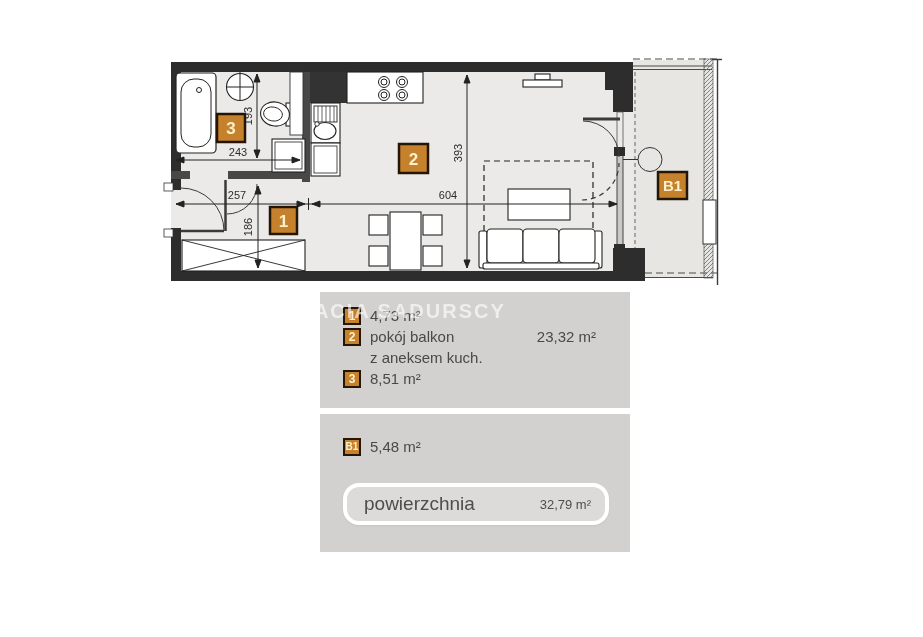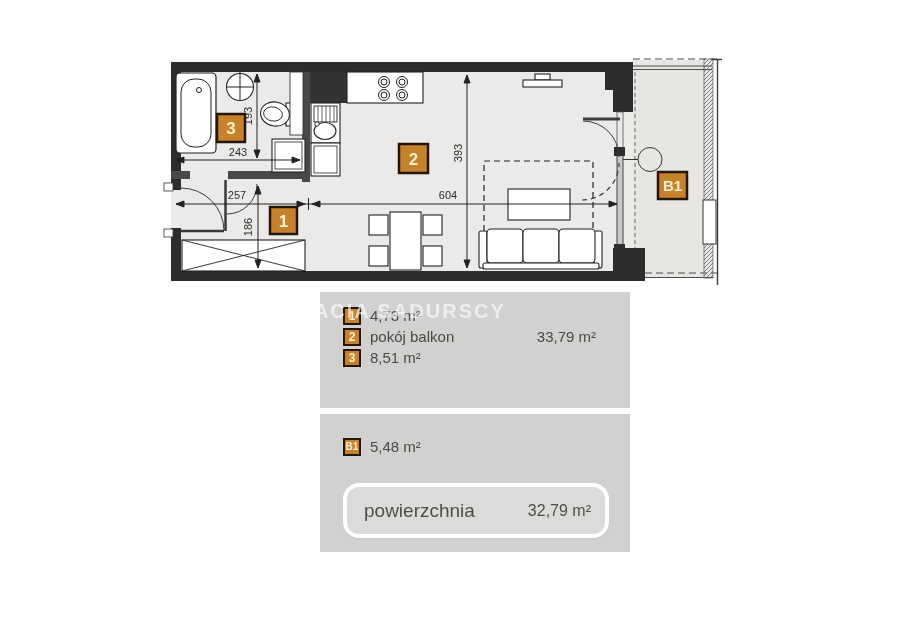--- a/index.html
+++ b/index.html
@@ -22,27 +22,27 @@
   .legend-badge{
     width:18px;height:18px;box-sizing:border-box;flex:0 0 18px;
     background:#c5812c;border:2px solid #241505;color:#fdf0cd;
     font-size:12px;font-weight:bold;text-align:center;line-height:14px;
     margin-right:9px;
   }
   .legend-badge:empty{visibility:hidden;}
   .legend-label{flex:1;font-size:15px;color:#4a4947;}
   .legend-value{font-size:15px;color:#4a4947;white-space:nowrap;}
   #total-box{
-    margin:26px -13px 0 0;height:55px;box-sizing:border-box;
+    margin:26px -13px 0 0;height:42px;box-sizing:border-box;
     background:#dcdbd9;border:4px solid #ffffff;border-radius:16px;
     display:flex;align-items:center;justify-content:space-between;
     padding:0 14px 0 17px;box-shadow:0 1px 2px rgba(0,0,0,0.06);
   }
   #total-box .total-label{font-size:19px;color:#4f4e4b;}
-  #total-box .total-value{font-size:16px;color:#4f4e4b;}
+  #total-box .total-value{font-size:13px;color:#4f4e4b;}
   #watermark{
     position:absolute;left:281px;top:300px;z-index:10;
     font-size:20px;font-weight:bold;letter-spacing:2px;
     color:rgba(255,255,255,0.62);pointer-events:none;white-space:nowrap;
   }
 </style>
 </head>
 <body>
 
 <svg id="plan-svg" width="923" height="300" viewBox="0 0 923 300">
@@ -250,21 +250,26 @@
 </svg>
 
 <div id="legend-panel-rooms" class="panel">
   <div class="legend-row">
     <span class="legend-badge">1</span>
     <span class="legend-value">4,73 m²</span>
   </div>
   <div class="legend-row">
     <span class="legend-badge">2</span>
     <span class="legend-label">pokój balkon</span>
-    <span class="legend-value">33,79 m²</span>
+    <span class="legend-value">23,32 m²</span>
+  </div>
+  <div class="legend-row">
+    <span class="legend-badge"></span>
+    <span class="legend-label">z aneksem kuch.</span>
+    <span class="legend-value"></span>
   </div>
   <div class="legend-row">
     <span class="legend-badge">3</span>
     <span class="legend-value">8,51 m²</span>
   </div>
 </div>
 
 <div id="legend-panel-balcony" class="panel">
   <div class="legend-row">
     <span class="legend-badge" style="font-size:10px;">B1</span>

